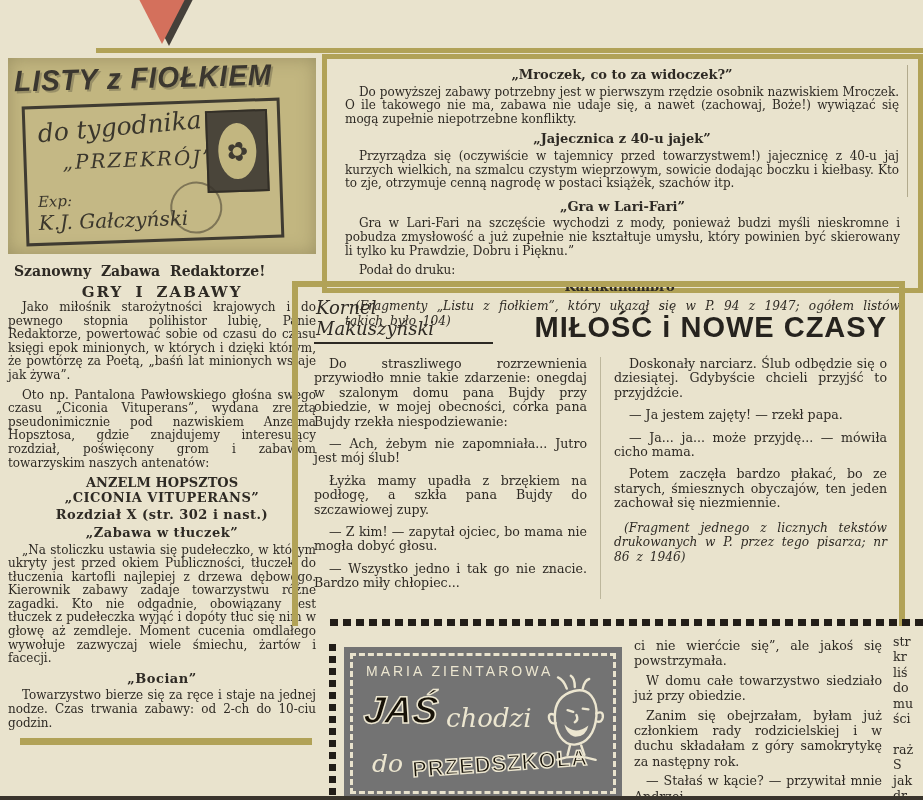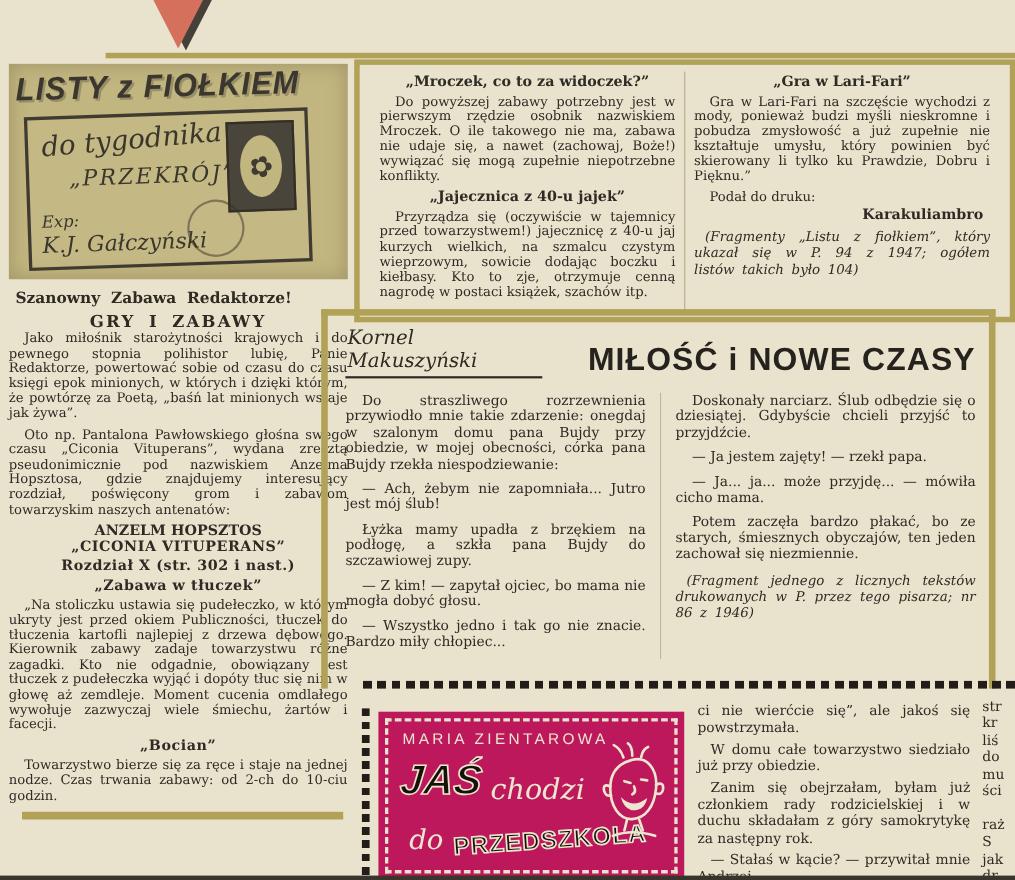--- a/index.html
+++ b/index.html
@@ -34,21 +34,21 @@
   .center-head{text-align:center;font-weight:bold;}
   #letter-h1{font-size:15px;letter-spacing:2px;word-spacing:5px;margin-top:4px;}
   #letter-h2{font-size:15px;letter-spacing:2px;word-spacing:5px;margin-bottom:5px;}
   .body-sm{font-size:12px;line-height:13.6px;text-align:justify;}
   .para{margin:0 0 6px;text-indent:14px;}
   .sub{font-size:13px;margin:5px 0 1px;}
   .sub2{font-size:13px;margin:0 16px 4px;letter-spacing:.5px;}
   #left-bottom-rule{margin:8px 0 0 12px;width:292px;height:7px;background:#b1a257;}
   
   #games-box{position:absolute;left:322px;top:54px;width:601px;height:239px;border:5px solid #b1a257;
-             box-sizing:border-box;display:flex;padding:6px 10px;}
+             box-sizing:border-box;display:flex;padding:6px 10px;flex-direction:column;}
   .g-col{flex:1;padding:0 8px;}
   #g-col1{border-right:1px solid rgba(110,100,65,.45);}
   .g-head{text-align:center;font-weight:bold;font-size:13px;margin:3px 0 4px;}
   
   #feature-box{position:absolute;left:292px;top:281px;width:613px;height:345px;box-sizing:border-box;
                border-left:6px solid #b1a257;border-top:6px solid #b1a257;border-right:6px solid #b1a257;
                padding:10px 12px 0 16px;}
   #feature-head{display:flex;align-items:flex-end;}
   #byline{font-style:italic;font-size:18px;border-bottom:2px solid #2c2923;padding:0 6px 3px 2px;}
   #feature-title{font-family:"Liberation Sans",sans-serif;font-weight:800;font-size:29px;letter-spacing:1px;
@@ -57,21 +57,21 @@
   .f-col{flex:1;font-size:12.6px;line-height:14.4px;text-align:justify;}
   #f-col1{border-right:1px solid rgba(110,100,65,.35);padding-right:13px;margin-right:-13px;}
   .f-col .para{margin:0 0 8px;text-indent:15px;}
   .footnote{font-style:italic;font-size:12.2px;line-height:14.6px;word-spacing:3px;margin-top:10px;text-indent:10px;}
   
   #dash-h{position:absolute;left:330px;top:619px;width:593px;height:7px;
           background:repeating-linear-gradient(90deg,#221d18 0 8px,transparent 8px 13px);}
   #dash-v{position:absolute;left:329px;top:644px;width:7px;height:156px;
           background:repeating-linear-gradient(180deg,#221d18 0 7px,transparent 7px 12px);}
   
-  #ad-box{position:absolute;left:344px;top:647px;width:278px;height:153px;background:#be185d;}
+  #ad-box{position:absolute;left:344px;top:647px;width:278px;height:153px;background:#737373;}
   #ad-inner{position:absolute;inset:6px;border:3px dashed #e9e3cd;}
   #ad-author{position:absolute;left:22px;top:16px;font-family:"Liberation Sans",sans-serif;font-size:14px;
              letter-spacing:3px;color:#ece6d0;}
   .outline{color:#171208;-webkit-text-stroke:1.5px #ece6d0;}
   @supports not (-webkit-text-stroke:1px #fff){.outline{color:#ece6d0;}}
   #ad-w1{position:absolute;left:20px;top:42px;font-family:"Liberation Sans",sans-serif;font-weight:700;
          font-size:38px;font-style:italic;transform:skewX(-6deg);}
   #ad-w2{position:absolute;left:102px;top:56px;font-style:italic;font-size:26px;color:#ece6d0;}
   #ad-w3{position:absolute;left:28px;top:102px;font-style:italic;font-size:25px;color:#ece6d0;}
   #ad-w4{position:absolute;left:68px;top:104px;font-family:"Liberation Sans",sans-serif;font-weight:700;
@@ -129,21 +129,21 @@
     <div class="g-col body-sm" id="g-col1">
       <div class="g-head">„Mroczek, co to za widoczek?”</div>
       <p class="para">Do powyższej zabawy potrzebny jest w pierwszym rzędzie osobnik nazwiskiem Mroczek. O ile takowego nie ma, zabawa nie udaje się, a nawet (zachowaj, Boże!) wywiązać się mogą zupełnie niepotrzebne konflikty.</p>
       <div class="g-head">„Jajecznica z 40-u jajek”</div>
       <p class="para">Przyrządza się (oczywiście w tajemnicy przed towarzystwem!) jajecznicę z 40-u jaj kurzych wielkich, na szmalcu czystym wieprzowym, sowicie dodając boczku i kiełbasy. Kto to zje, otrzymuje cenną nagrodę w postaci książek, szachów itp.</p>
     </div>
     <div class="g-col body-sm">
       <div class="g-head">„Gra w Lari-Fari”</div>
       <p class="para">Gra w Lari-Fari na szczęście wychodzi z mody, ponieważ budzi myśli nieskromne i pobudza zmysłowość a już zupełnie nie kształtuje umysłu, który powinien być skierowany li tylko ku Prawdzie, Dobru i Pięknu.”</p>
       <p class="para" style="margin-bottom:2px;">Podał do druku:</p>
-      <div style="text-align:right;font-weight:bold;font-size:13px;margin:2px 6px 6px 0;">Karakuliambro</div>
+      <div style="text-align:center;font-weight:bold;font-size:13px;margin:2px 6px 6px 0;">Karakuliambro</div>
       <div class="footnote" style="margin-top:2px;">(Fragmenty „Listu z fiołkiem”, który ukazał się w P. 94 z 1947; ogółem listów takich było 104)</div>
     </div>
   </div>
 
   <div id="feature-box">
     <div id="feature-head">
       <div id="byline">Kornel Makuszyński</div>
       <div id="feature-title">MIŁOŚĆ i NOWE CZASY</div>
     </div>
     <div id="feature-cols">

